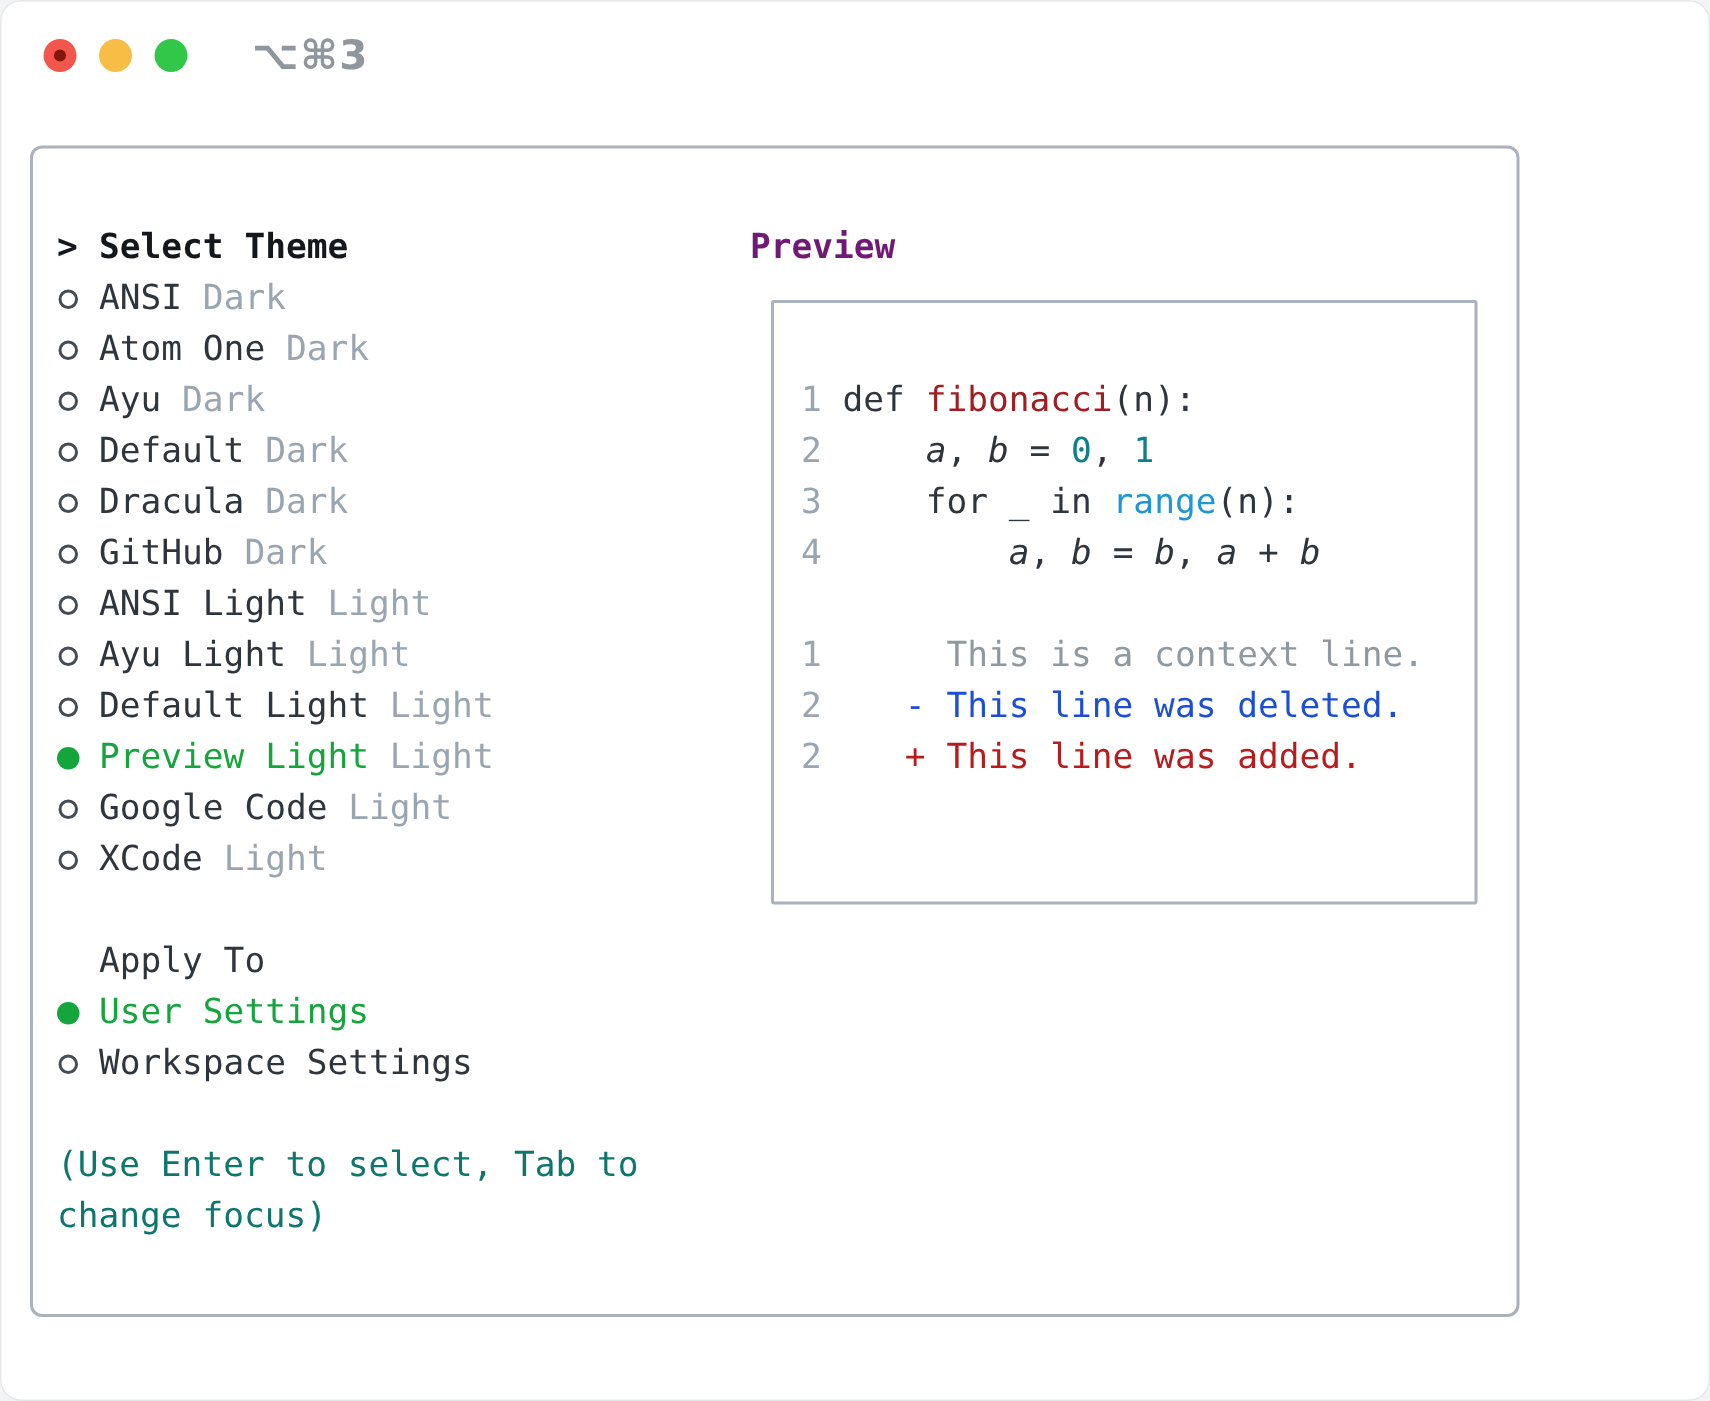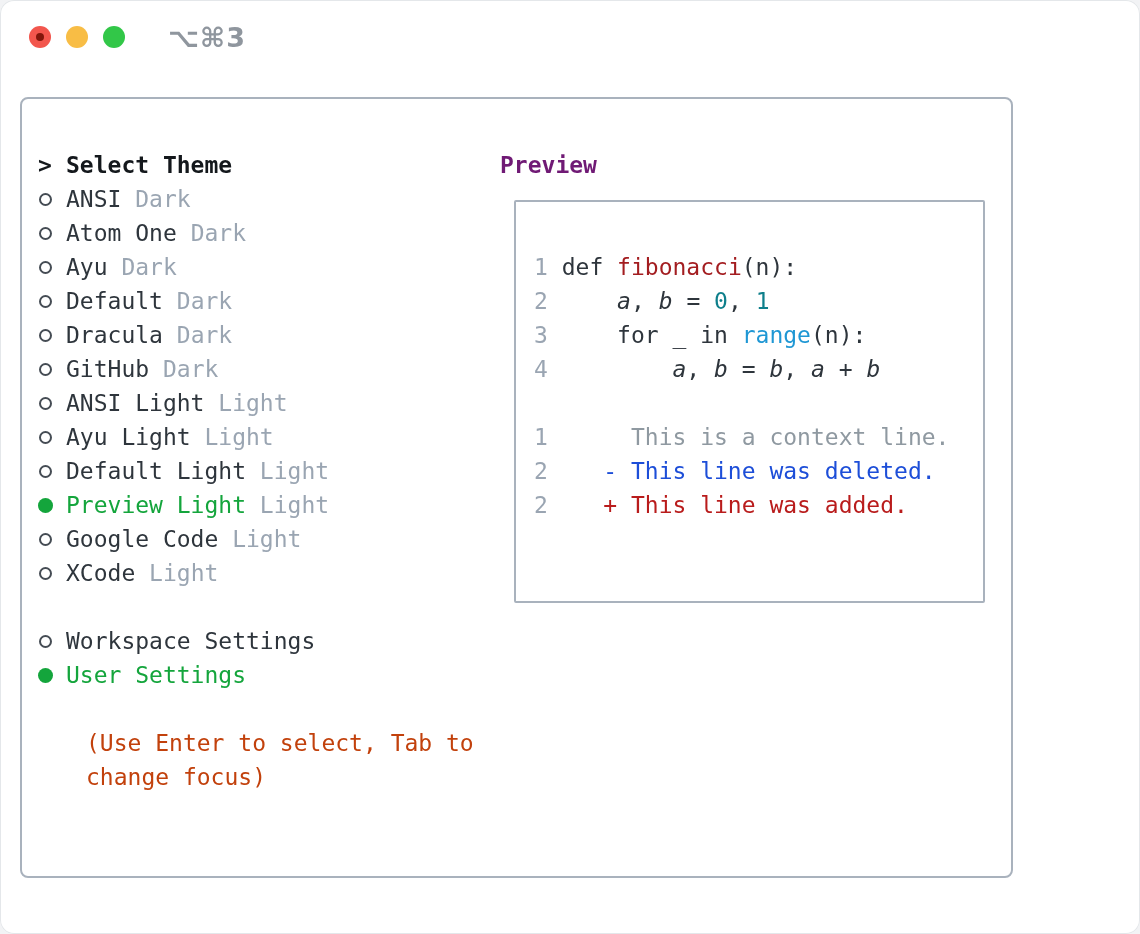--- a/index.html
+++ b/index.html
@@ -32,21 +32,21 @@
   .left-col{position:absolute;left:16px;top:49px;}
   .marker{display:inline-flex;width:28px;justify-content:flex-start;align-items:center;flex:none;}
   .hdr-marker{color:#14181c;font-weight:bold;}
   .list-title{color:#14181c;font-weight:bold;}
   .sub-title{color:#2e353c;}
   .ring{width:13px;height:13px;border:2px solid #454c54;border-radius:50%;box-sizing:border-box;display:inline-block;margin-left:1px;}
   .dotfill{width:15px;height:15px;border-radius:50%;background:#14a53c;display:inline-block;}
   .theme-name{color:#2e353c;}
   .theme-name.sel{color:#14a53c;}
   .variant{color:#9aa5b2;}
-  .hint{color:#c2410c;width:405px;line-height:34px;margin-top:0;margin-left:48px;}
+  .hint{color:#0f766e;width:405px;line-height:34px;margin-top:0;}
   
   .preview-title{position:absolute;left:478px;top:49px;height:34px;display:flex;align-items:center;font-weight:bold;color:#701a75;}
   .preview-box{
     position:absolute;left:492px;top:101px;width:471px;height:403px;
     border:2px solid #a9b2bd;border-radius:2px;background:#ffffff;
     padding:48px 0 0 18px;box-sizing:border-box;overflow:hidden;
   }
   .cline{height:34px;white-space:pre;display:block;line-height:34px;}
   .ln{color:#9aa5b2;}
   .tk-plain{color:#2e353c;}
@@ -86,23 +86,26 @@
           <div class="row"><span class="marker"><span class="ring"></span></span><span class="theme-name">Dracula</span><span class="variant"> Dark</span></div>
           <div class="row"><span class="marker"><span class="ring"></span></span><span class="theme-name">GitHub</span><span class="variant"> Dark</span></div>
           <div class="row"><span class="marker"><span class="ring"></span></span><span class="theme-name">ANSI Light</span><span class="variant"> Light</span></div>
           <div class="row"><span class="marker"><span class="ring"></span></span><span class="theme-name">Ayu Light</span><span class="variant"> Light</span></div>
           <div class="row"><span class="marker"><span class="ring"></span></span><span class="theme-name">Default Light</span><span class="variant"> Light</span></div>
           <div class="row"><span class="marker"><span class="dotfill"></span></span><span class="theme-name sel">Preview Light</span><span class="variant"> Light</span></div>
           <div class="row"><span class="marker"><span class="ring"></span></span><span class="theme-name">Google Code</span><span class="variant"> Light</span></div>
           <div class="row"><span class="marker"><span class="ring"></span></span><span class="theme-name">XCode</span><span class="variant"> Light</span></div>
         </div>
       <div class="blankrow"></div>
+      <div class="row">
+        <span class="marker"></span><span class="sub-title">Apply To</span>
+      </div>
       <div id="apply-list">
+          <div class="row"><span class="marker"><span class="dotfill"></span></span><span class="theme-name sel">User Settings</span></div>
           <div class="row"><span class="marker"><span class="ring"></span></span><span class="theme-name">Workspace Settings</span></div>
-          <div class="row"><span class="marker"><span class="dotfill"></span></span><span class="theme-name sel">User Settings</span></div>
         </div>
       <div class="blankrow"></div>
       <div class="hint">(Use Enter to select, Tab to change focus)</div>
     </div>
 
     <div class="preview-title">Preview</div>
 
     <div class="preview-box">
       <div id="python-block">
           <div class="cline"><span class="ln">1</span><span class="tk-plain"> def </span><span class="tk-func">fibonacci</span><span class="tk-plain">(n):</span></div>

